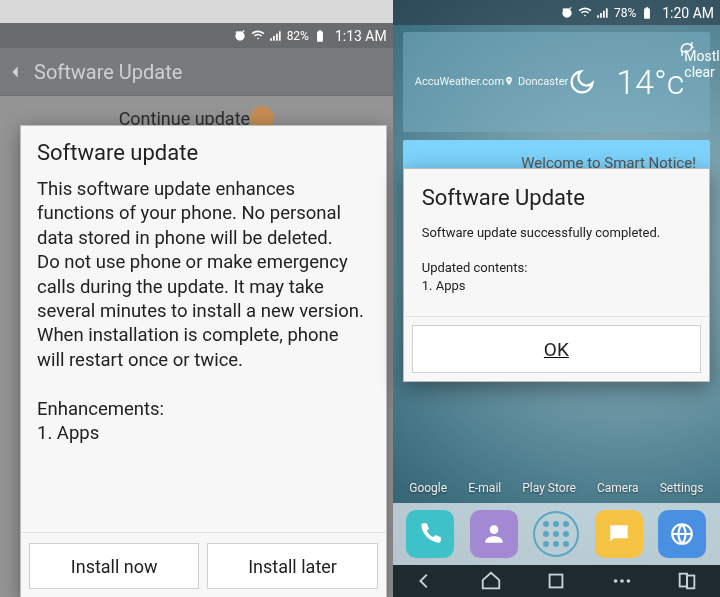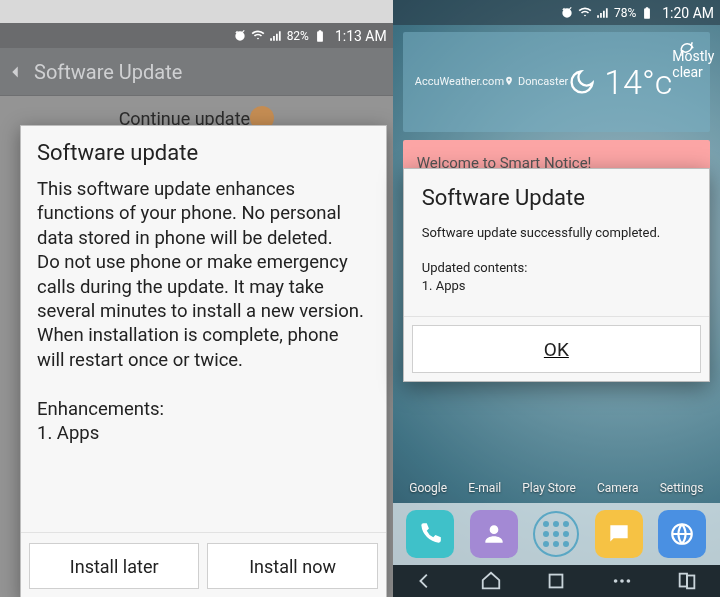--- a/index.html
+++ b/index.html
@@ -96,34 +96,34 @@
     position:absolute; top:32px; left:10px; right:10px; height:100px;
     background:rgba(120,175,195,.55);
     border-radius:2px;
     color:#fff;
     display:flex;
     padding:6px 12px 8px;
   }
   .weather .locrow { font-size:11px; display:flex; align-items:center; gap:4px; opacity:.9;}
   .weather .half { flex:1; display:flex; }
   .weather .sep { width:1px; background:rgba(255,255,255,.4); margin:6px 10px; }
-  .temp-row { display:flex; align-items:center; gap:8px; margin-top:2px;}
+  .temp-row { display:flex; align-items:center; gap:20px; margin-top:2px;}
   .temp { font-size:34px; font-weight:300; line-height:1; }
   .cond { font-size:14px; margin-top:10px;}
   .bigtime { font-size:38px; font-weight:300; text-align:right; line-height:1;}
   .ampm { font-size:14px; vertical-align:top; }
   .date { font-size:13px; text-align:right; margin-top:10px;}
   .refresh { position:absolute; top:8px; right:14px; }
 
   .notice {
     position:absolute; top:140px; left:10px; right:10px;
-    background:#fca5a5;
+    background:#7dd3fc;
     border-radius:2px;
     padding:14px 14px;
-    color:#555; font-size:15px;
+    color:#555; font-size:15px;text-align:right;
   }
 
   .dialogR {
     position:absolute; left:10px; right:10px; top:168px;
     background:#f7f7f7;
     border:1px solid #bdbdbd;
     box-shadow:0 6px 22px rgba(0,0,0,.4);
   }
   .dialogR .title { font-size:22px; color:#222; padding:16px 18px 14px; }
   .dialogR .body  { font-size:13px; color:#222; padding:0 18px 22px; white-space:pre-line; line-height:1.35;}
@@ -210,22 +210,22 @@
 
   <div class="dialogL">
     <div class="title">Software update</div>
     <div class="body">This software update enhances functions of your phone. No personal data stored in phone will be deleted.
 Do not use phone or make emergency calls during the update. It may take several minutes to install a new version.
 When installation is complete, phone will restart once or twice.
 
 Enhancements:
 1. Apps</div>
     <div class="btnrow">
+      <div class="btn">Install now</div>
       <div class="btn">Install later</div>
-      <div class="btn">Install now</div>
     </div>
   </div>
 </div>
 
 <div class="phone right">
   <div class="wall"></div>
   <div class="overlay"></div>
 
   <div class="statusbar">
     <svg viewBox="0 0 24 24" fill="#fff">

